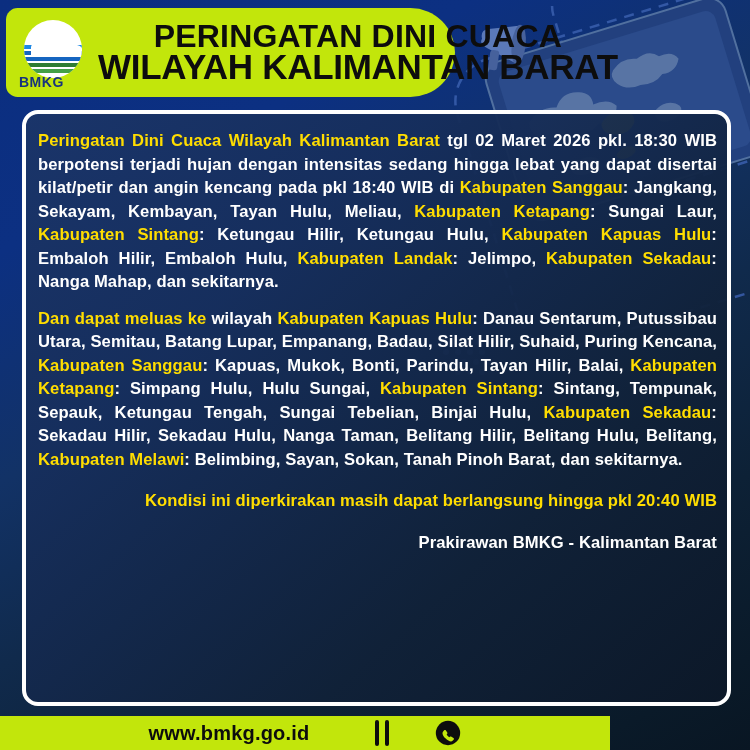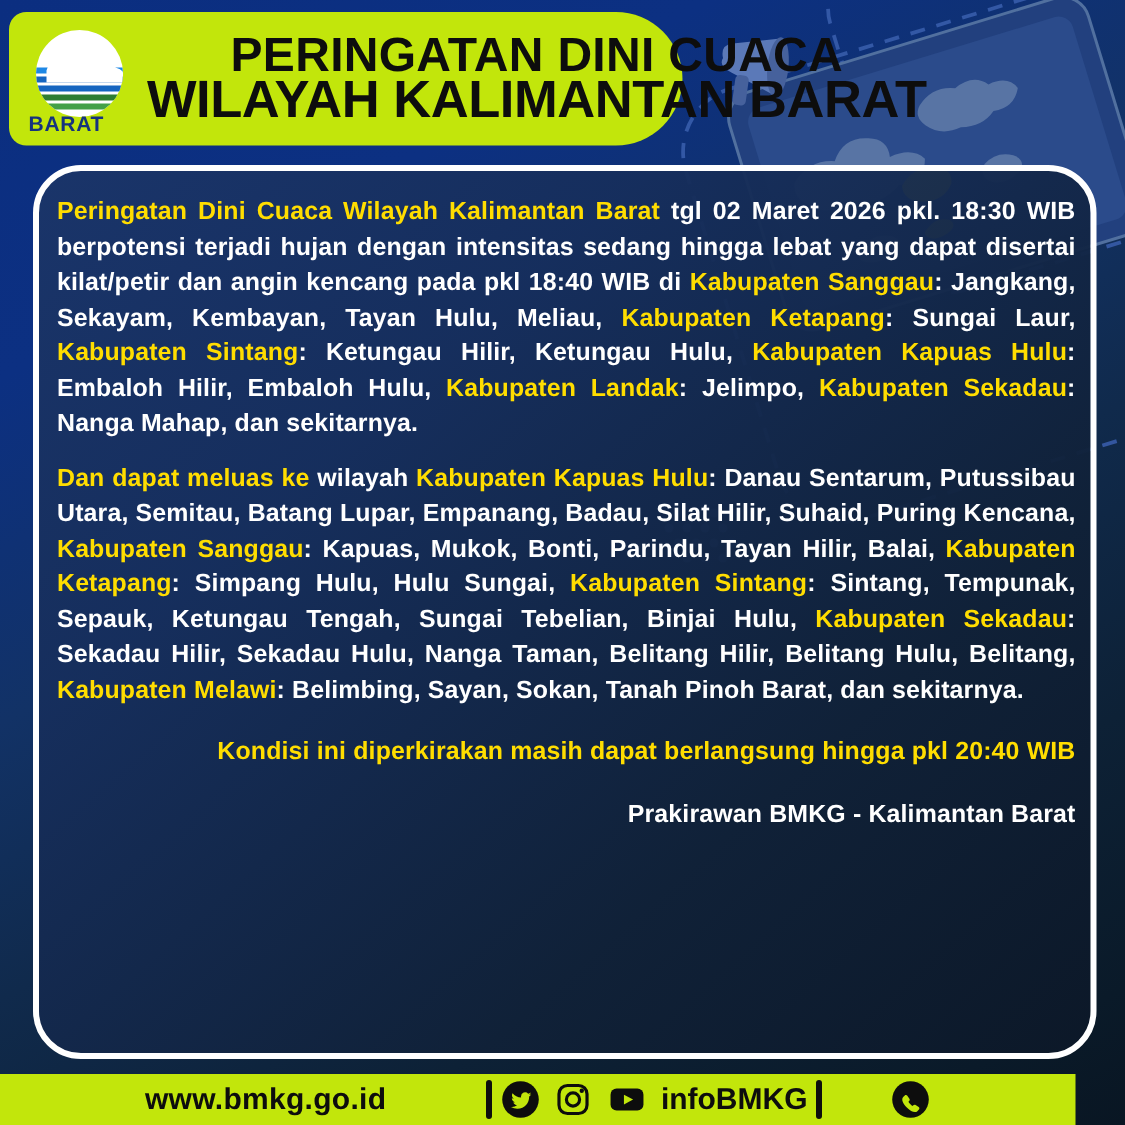--- a/index.html
+++ b/index.html
@@ -21,36 +21,36 @@
   .logo-text{
     position:absolute;left:13px;top:66px;font-size:14px;font-weight:bold;
     color:#16337e;letter-spacing:.5px;
   }
   .titles{flex:1;text-align:center;color:#0d0d0d;padding-right:12px;margin-top:-2px;}
   .title-1{font-size:32px;font-weight:bold;letter-spacing:.2px;line-height:30px;}
   .title-2{font-size:35px;font-weight:bold;letter-spacing:-.3px;line-height:32px;white-space:nowrap;}
   
   .content-box{
     position:absolute;left:22px;top:110px;width:709px;height:596px;
-    border:4px solid #ffffff;border-radius:32px;box-sizing:border-box;
+    border:4px solid #ffffff;border-radius:16px;box-sizing:border-box;
     background:linear-gradient(138deg,rgba(27,53,104,.93) 0%,rgba(22,46,92,.95) 30%,rgba(16,33,56,.97) 70%,rgba(12,24,40,.98) 100%);
     padding:15px 10px 10px 12px;z-index:2;
   }
   .warn-par{
     margin:0;color:#ffffff;font-size:16.6px;font-weight:bold;
     line-height:23.5px;text-align:justify;letter-spacing:.1px;
   }
   .warn-par + .warn-par{margin-top:13px;}
   .warn-par.short{text-align:right;}
   .hl-yellow{color:#ffdd00;}
   .hl-white{color:#ffffff;}
   .gap-lg{margin-top:18px !important;}
   
   .footer-bar{
-    position:absolute;left:0;bottom:0;width:717px;height:34px;background:#c2e60b;
+    position:absolute;left:0;bottom:0;width:610px;height:34px;background:#c2e60b;
     display:flex;align-items:center;justify-content:center;gap:6px;z-index:4;
     color:#0d0d0d;font-weight:bold;font-size:20px;
   }
   .footer-bar .sep{width:4px;height:26px;background:#0d0d0d;border-radius:2px;}
   .social-group{display:flex;align-items:center;gap:9px;}
   .icon{display:inline-block;vertical-align:middle;}
   .site{letter-spacing:.2px;margin-right:60px;}
   .callcenter-group{display:flex;align-items:center;gap:10px;margin-left:40px;}
 </style>
 </head>
@@ -116,54 +116,38 @@
         <circle cx="30" cy="30" r="29" fill="#ffffff"></circle>
         <g clip-path="url(#lc)">
           <rect x="0" y="26" width="60" height="4" fill="#1e88e5"></rect>
           <rect x="0" y="32" width="60" height="4" fill="#1565c0"></rect>
           <rect x="0" y="38" width="60" height="4" fill="#1565c0"></rect>
           <rect x="0" y="44" width="60" height="4" fill="#2e7d32"></rect>
           <rect x="0" y="50" width="60" height="4" fill="#43a047"></rect>
           <path d="M8 28 q4 -14 18 -12 q6 -10 18 -6 q12 4 10 16 q8 2 6 10 L8 36 Z" fill="#ffffff"></path>
         </g>
       </svg>
-      <div class="logo-text">BARAT</div>
+      <div class="logo-text">BMKG</div>
     </div>
     <div class="titles">
       <div class="title-1">PERINGATAN DINI CUACA</div>
       <div class="title-2">WILAYAH KALIMANTAN BARAT</div>
     </div>
   </div>
 
   <div class="content-box">
     <p class="warn-par"><span class="hl-yellow">Peringatan Dini Cuaca Wilayah Kalimantan Barat</span><span class="hl-white"> tgl 02 Maret 2026 pkl. 18:30 WIB berpotensi terjadi hujan dengan intensitas sedang hingga lebat yang dapat disertai kilat/petir dan angin kencang pada pkl 18:40 WIB di </span><span class="hl-yellow">Kabupaten Sanggau</span><span class="hl-white">: Jangkang, Sekayam, Kembayan, Tayan Hulu, Meliau, </span><span class="hl-yellow">Kabupaten Ketapang</span><span class="hl-white">: Sungai Laur, </span><span class="hl-yellow">Kabupaten Sintang</span><span class="hl-white">: Ketungau Hilir, Ketungau Hulu, </span><span class="hl-yellow">Kabupaten Kapuas Hulu</span><span class="hl-white">: Embaloh Hilir, Embaloh Hulu, </span><span class="hl-yellow">Kabupaten Landak</span><span class="hl-white">: Jelimpo, </span><span class="hl-yellow">Kabupaten Sekadau</span><span class="hl-white">: Nanga Mahap, dan sekitarnya.</span></p>
     <p class="warn-par"><span class="hl-yellow">Dan dapat meluas ke</span><span class="hl-white"> wilayah </span><span class="hl-yellow">Kabupaten Kapuas Hulu</span><span class="hl-white">: Danau Sentarum, Putussibau Utara, Semitau, Batang Lupar, Empanang, Badau, Silat Hilir, Suhaid, Puring Kencana, </span><span class="hl-yellow">Kabupaten Sanggau</span><span class="hl-white">: Kapuas, Mukok, Bonti, Parindu, Tayan Hilir, Balai, </span><span class="hl-yellow">Kabupaten Ketapang</span><span class="hl-white">: Simpang Hulu, Hulu Sungai, </span><span class="hl-yellow">Kabupaten Sintang</span><span class="hl-white">: Sintang, Tempunak, Sepauk, Ketungau Tengah, Sungai Tebelian, Binjai Hulu, </span><span class="hl-yellow">Kabupaten Sekadau</span><span class="hl-white">: Sekadau Hilir, Sekadau Hulu, Nanga Taman, Belitang Hilir, Belitang Hulu, Belitang, </span><span class="hl-yellow">Kabupaten Melawi</span><span class="hl-white">: Belimbing, Sayan, Sokan, Tanah Pinoh Barat, dan sekitarnya.</span></p>
     <p class="warn-par short gap-lg"><span class="hl-yellow">Kondisi ini diperkirakan masih dapat berlangsung hingga pkl 20:40 WIB</span></p>
     <p class="warn-par short gap-lg"><span class="hl-white">Prakirawan BMKG - Kalimantan Barat</span></p>
   </div>
 
   <div class="footer-bar">
     <span class="site">www.bmkg.go.id</span>
     <span class="sep"></span>
-    <span class="social-group">
-      <svg class="icon" width="26" height="26" viewBox="0 0 32 32">
-        <circle cx="16" cy="16" r="15" fill="#0d0d0d"></circle>
-        <path fill="#c2e60b" d="M25 11.6c-.6.3-1.3.5-2 .6.7-.4 1.3-1.1 1.5-1.9-.7.4-1.4.7-2.2.9a3.4 3.4 0 0 0-5.9 2.3c0 .3 0 .5.1.8-2.8-.1-5.3-1.5-7-3.5-.3.5-.5 1.1-.5 1.7 0 1.2.6 2.2 1.5 2.8-.6 0-1.1-.2-1.6-.4v.1c0 1.6 1.2 3 2.7 3.3-.3.1-.6.1-.9.1l-.6-.1c.4 1.4 1.7 2.4 3.1 2.4a6.8 6.8 0 0 1-5 1.4 9.6 9.6 0 0 0 5.2 1.5c6.3 0 9.7-5.2 9.7-9.7v-.4c.7-.5 1.3-1.1 1.9-1.8z"></path>
-      </svg>
-      <svg class="icon" width="26" height="26" viewBox="0 0 32 32">
-        <rect x="4.5" y="4.5" width="23" height="23" rx="7" fill="none" stroke="#0d0d0d" stroke-width="2.6"></rect>
-        <circle cx="16" cy="16" r="5.4" fill="none" stroke="#0d0d0d" stroke-width="2.6"></circle>
-        <circle cx="23.2" cy="8.8" r="1.8" fill="#0d0d0d"></circle>
-      </svg>
-      <svg class="icon" width="28" height="26" viewBox="0 0 32 32">
-        <rect x="2.5" y="7" width="27" height="18" rx="5" fill="#0d0d0d"></rect>
-        <path d="M13.5 12 L21 16 L13.5 20 Z" fill="#c2e60b"></path>
-      </svg>
-      <span>infoBMKG</span>
-    </span>
     <span class="sep"></span>
     <span class="callcenter-group">
       <svg class="icon" width="26" height="26" viewBox="0 0 32 32">
         <circle cx="16" cy="16" r="15" fill="#0d0d0d"></circle>
         <path fill="#c2e60b" d="M13.2 22.8c3 3 6.6 4.6 8.4 2.8l1.3-1.3c.6-.6.5-1.6-.2-2.1l-2.5-1.7c-.6-.4-1.4-.3-1.9.2l-.6.6c-1.2-.6-2.8-2.2-3.4-3.4l.6-.6c.5-.5.6-1.3.2-1.9l-1.7-2.5c-.5-.7-1.5-.8-2.1-.2l-1.3 1.3c-1.8 1.8-.2 5.8 3.2 8.8z"></path>
       </svg>
     </span>
   </div>
 
 </div>

